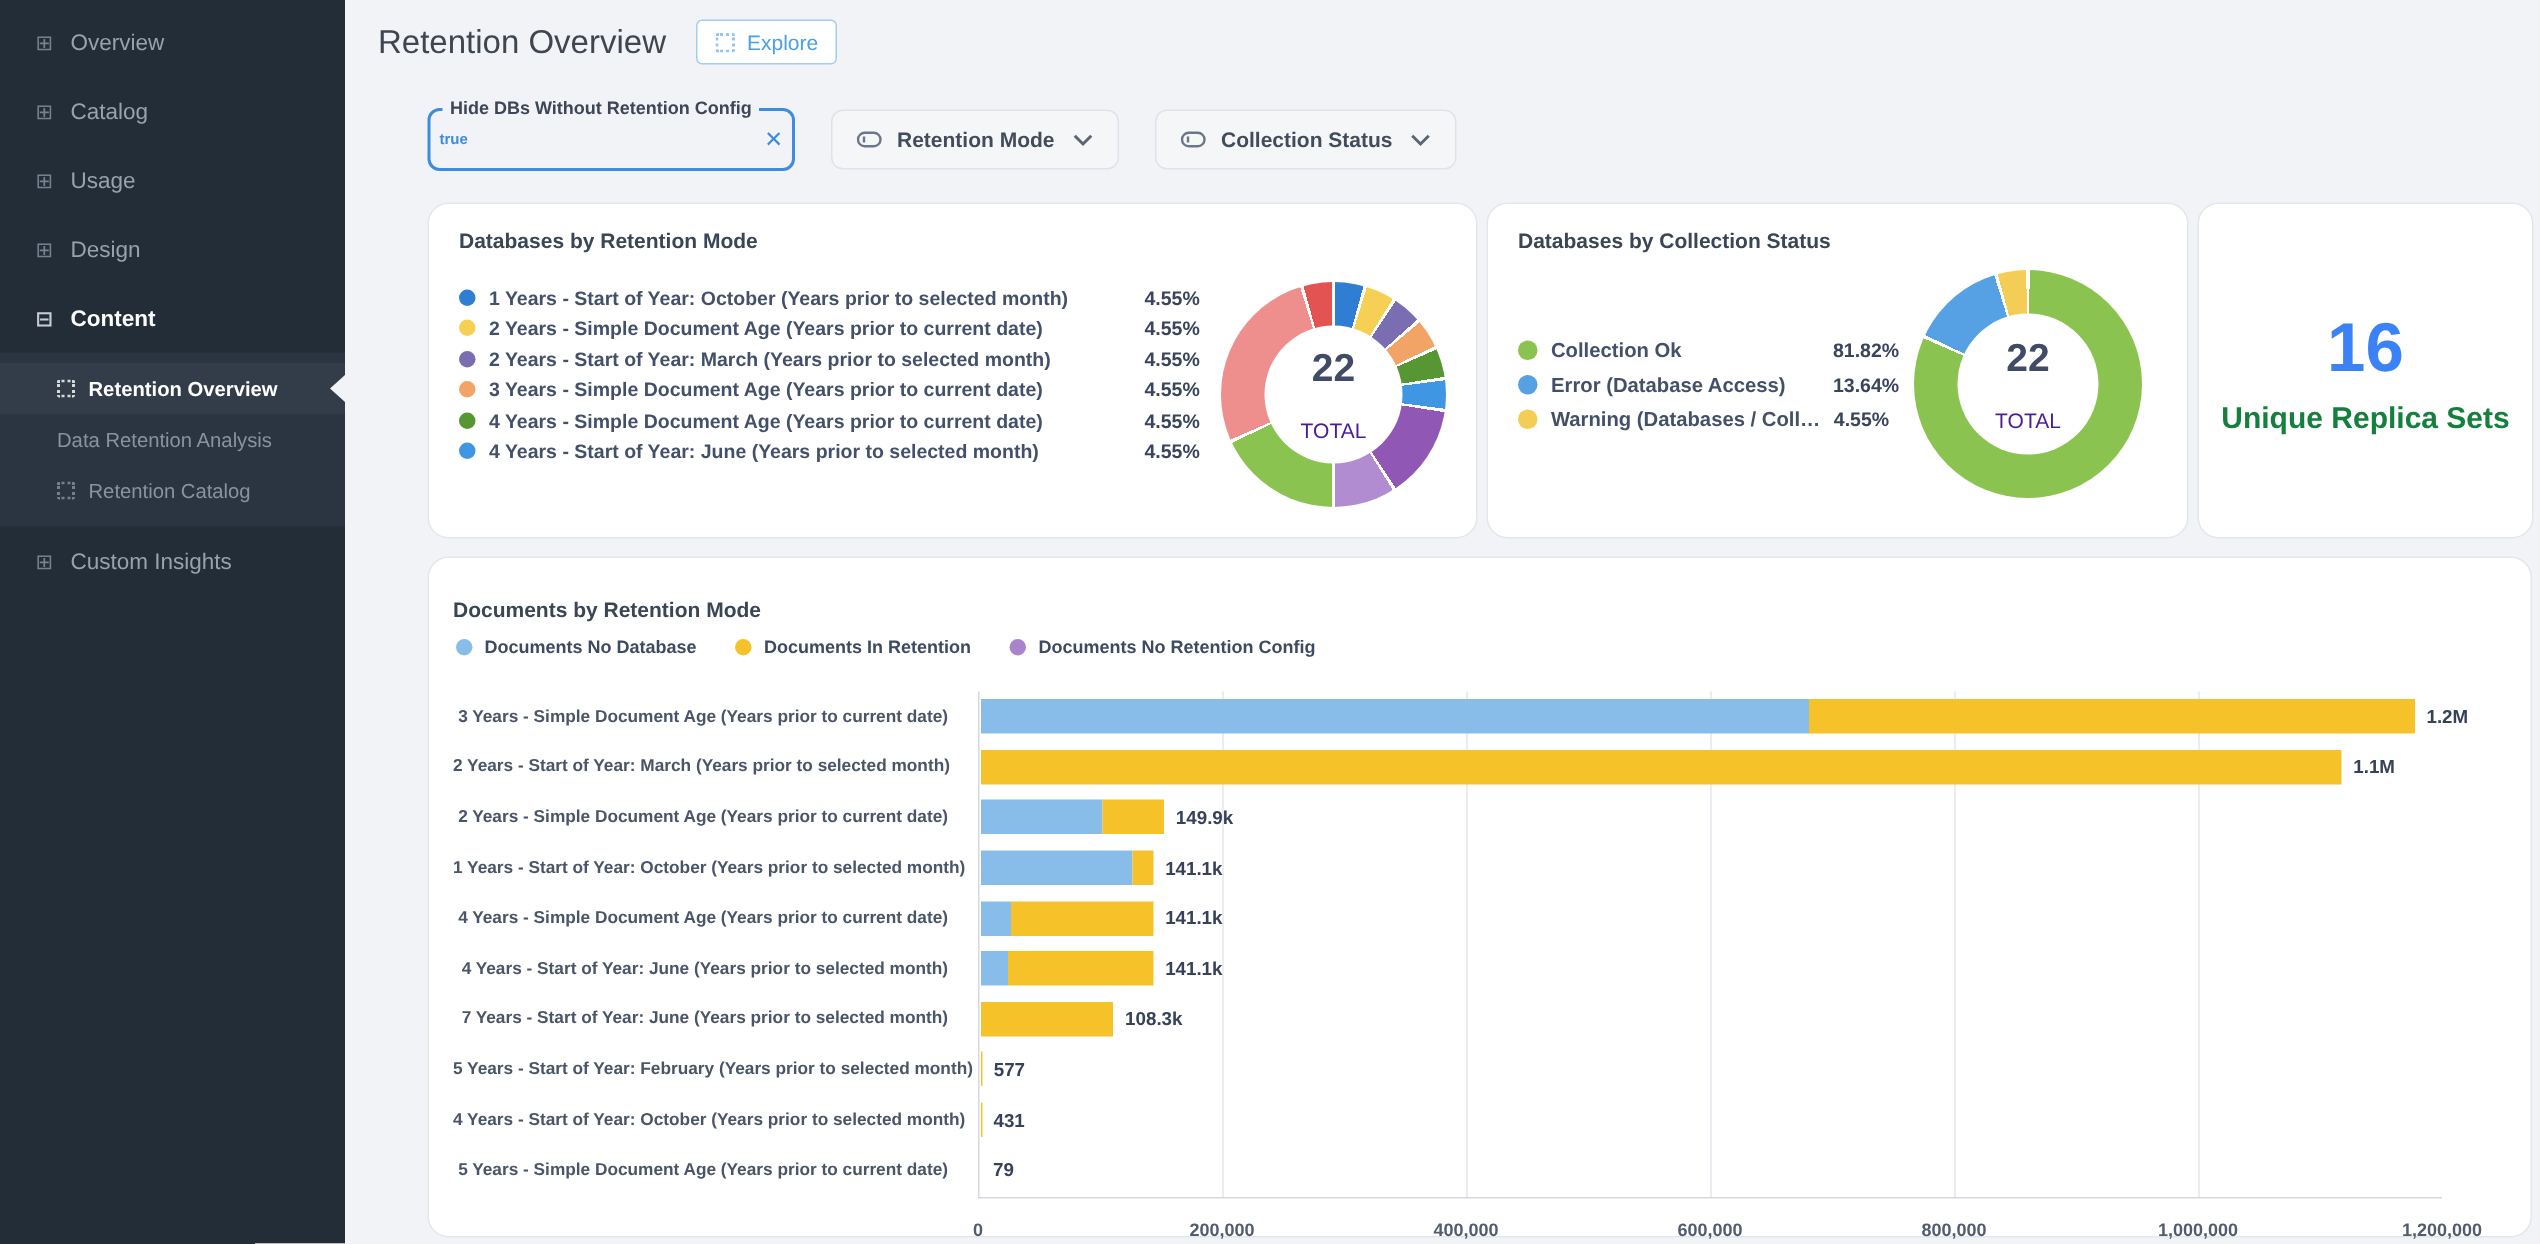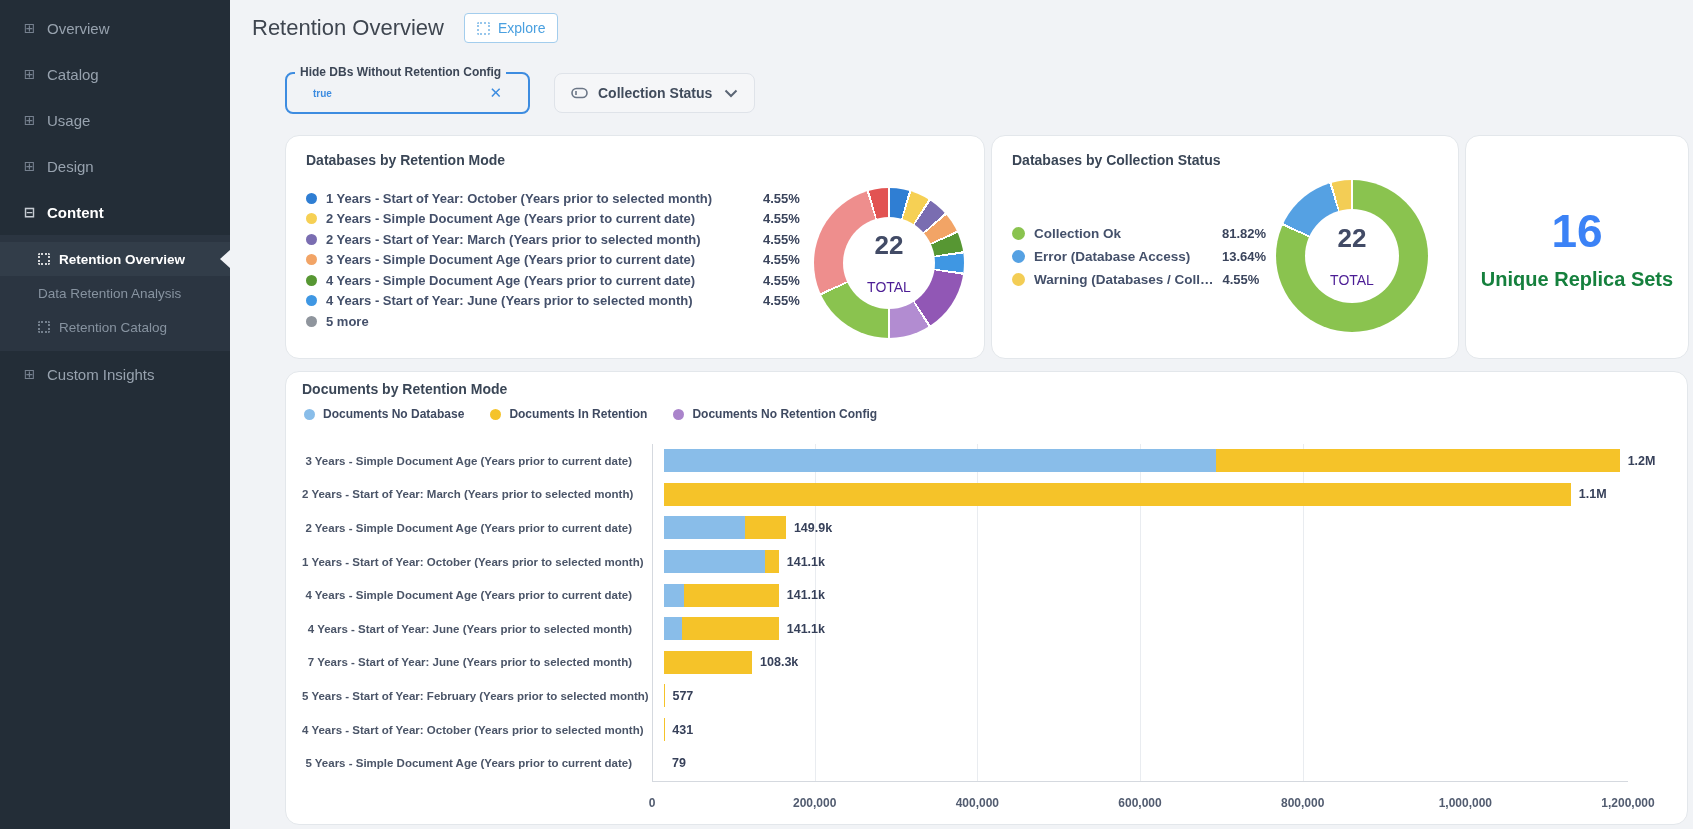--- a/index.html
+++ b/index.html
@@ -27,21 +27,21 @@
   .main{position:absolute;left:230px;top:0;right:0;bottom:0}
   .header{position:absolute;left:22px;top:13px;display:flex;align-items:center;gap:20px}
   .page-title{font-size:22px;font-weight:400;color:#3f4650}
   .explore-btn{display:flex;align-items:center;gap:8px;height:30px;padding:0 12px;background:#fff;
     border:1px solid #a3cded;border-radius:4px;color:#4aa0e0;font-size:14px;cursor:pointer}
   .explore-btn .dash-icon{border-color:#7db9e8;color:#7db9e8;width:13px;height:13px}
 
   
   .filters{position:absolute;left:55px;top:72px;display:flex;align-items:center;gap:24px}
   .filter-box{position:relative;width:245px;height:42px;border:2px solid #3d8ce0;border-radius:8px;
-    display:flex;align-items:center;padding:0 26px;cursor:text}
+    display:flex;align-items:center;padding:0 6px;cursor:text}
   .filter-box-label{position:absolute;top:-9px;left:8px;background:#f1f3f6;padding:0 5px;
     font-size:12px;font-weight:bold;color:#3c4656;white-space:nowrap}
   .filter-value{color:#3d8ce0;font-weight:bold;font-size:10px;flex:1}
   .filter-clear{color:#3d8ce0;font-size:15px;cursor:pointer}
   .dropdown{display:flex;align-items:center;gap:10px;height:40px;padding:0 16px;background:#f5f6f8;
     border:1px solid #dfe3e9;border-radius:8px;font-size:14px;font-weight:bold;color:#414c5c;cursor:pointer}
   .tag-icon{flex:none}
   .chev{flex:none;margin-left:2px}
 
   
@@ -71,32 +71,32 @@
   .c2-body{display:flex;align-items:center;margin-top:4px;height:168px}
   .legend2{width:258px}
   .legend2 .lrow{height:23px}
   .legend2 .ldot{width:13px;height:13px}
   .legend2 .llabel{font-size:13.5px}
 
   .big-num{font-size:46px;font-weight:bold;color:#3b82f6}
   .big-label{font-size:20px;font-weight:bold;color:#15803d}
 
   
-  .docs-card{position:absolute;left:55px;top:371px;width:1403px;height:454px;padding:9px 16px}
+  .docs-card{position:absolute;left:55px;top:371px;width:1403px;height:454px;padding:26px 16px}
   .legend-h{display:flex;gap:26px;margin-top:9px;margin-left:2px}
   .legend-h .lrow{height:16px;gap:8px}
   .legend-h .llabel{font-size:12px;color:#3f4a61}
   .plot{position:relative;margin-top:22px}
   .gridlines{position:absolute;left:350px;top:0;width:976px;height:338px;
     border-left:1px solid #d5d9df;border-bottom:1px solid #d5d9df;
     background:repeating-linear-gradient(to right,transparent 0 161.7px,#e9ecf0 161.7px 162.7px)}
   .brow{position:relative;display:flex;align-items:center;height:33.6px}
   .blabel{width:340px;padding-right:10px;text-align:right;font-size:11.5px;font-weight:bold;
     color:#4b5568;white-space:nowrap;flex:none}
-  .bbar{display:flex;align-items:center;height:23px;margin-left:22px;cursor:pointer}
+  .bbar{display:flex;align-items:center;height:23px;margin-left:12px;cursor:pointer}
   .seg{height:100%;flex:none}
   .bval{margin-left:8px;font-size:12.5px;font-weight:bold;color:#37415a;white-space:nowrap}
   .axisrow{position:relative;margin-left:350px;width:976px;height:26px;margin-top:8px}
   .tick{position:absolute;top:8px;transform:translateX(-50%);font-size:12px;font-weight:bold;
     color:#525c70;white-space:nowrap}
 </style>
 </head>
 <body>
 
 <div class="app">
@@ -158,20 +158,30 @@
       <div class="filter-box">
         <span class="filter-box-label">Hide DBs Without Retention Config</span>
         <span class="filter-value">true</span>
         <span class="filter-clear">✕</span>
       </div>
       <button class="dropdown">
         <svg class="tag-icon" width="17" height="12" viewBox="0 0 17 12">
           <rect x="1" y="1.5" width="15" height="9" rx="4.5" fill="none" stroke="#6b7686" stroke-width="1.6"></rect>
           <line x1="5" y1="4" x2="5" y2="8" stroke="#6b7686" stroke-width="1.6"></line>
         </svg>
+        <span>Retention Mode</span>
+        <svg class="chev" width="14" height="9" viewBox="0 0 14 9">
+          <polyline points="1.5,1.5 7,7 12.5,1.5" fill="none" stroke="#5b6675" stroke-width="2"></polyline>
+        </svg>
+      </button>
+      <button class="dropdown">
+        <svg class="tag-icon" width="17" height="12" viewBox="0 0 17 12">
+          <rect x="1" y="1.5" width="15" height="9" rx="4.5" fill="none" stroke="#6b7686" stroke-width="1.6"></rect>
+          <line x1="5" y1="4" x2="5" y2="8" stroke="#6b7686" stroke-width="1.6"></line>
+        </svg>
         <span>Collection Status</span>
         <svg class="chev" width="14" height="9" viewBox="0 0 14 9">
           <polyline points="1.5,1.5 7,7 12.5,1.5" fill="none" stroke="#5b6675" stroke-width="2"></polyline>
         </svg>
       </button>
     </div>
 
     <div class="cards-row">
 
       <section class="card card1">
@@ -200,24 +210,20 @@
               </div>
               <div class="lrow">
                 <span class="ldot" style="background: rgb(87, 151, 51);"></span>
                 <span class="llabel">4 Years - Simple Document Age (Years prior to current date)</span>
                 <span class="lpct">4.55%</span>
               </div>
               <div class="lrow">
                 <span class="ldot" style="background: rgb(63, 151, 227);"></span>
                 <span class="llabel">4 Years - Start of Year: June (Years prior to selected month)</span>
                 <span class="lpct">4.55%</span>
-              </div>
-              <div class="lrow">
-                <span class="ldot" style="background: rgb(143, 149, 157);"></span>
-                <span class="llabel">5 more</span>
               </div>
             </div>
           <div class="donut donut1" id="donut-retention" style="background: conic-gradient(rgb(255, 255, 255) 0deg, rgb(255, 255, 255) 0.9deg, rgb(47, 126, 211) 0.9deg, rgb(47, 126, 211) 15.4636deg, rgb(255, 255, 255) 15.4636deg, rgb(255, 255, 255) 16.3636deg, rgb(255, 255, 255) 16.3636deg, rgb(255, 255, 255) 17.2636deg, rgb(246, 208, 84) 17.2636deg, rgb(246, 208, 84) 31.8273deg, rgb(255, 255, 255) 31.8273deg, rgb(255, 255, 255) 32.7273deg, rgb(255, 255, 255) 32.7273deg, rgb(255, 255, 255) 33.6273deg, rgb(122, 109, 177) 33.6273deg, rgb(122, 109, 177) 48.1909deg, rgb(255, 255, 255) 48.1909deg, rgb(255, 255, 255) 49.0909deg, rgb(255, 255, 255) 49.0909deg, rgb(255, 255, 255) 49.9909deg, rgb(242, 164, 102) 49.9909deg, rgb(242, 164, 102) 64.5545deg, rgb(255, 255, 255) 64.5545deg, rgb(255, 255, 255) 65.4545deg, rgb(255, 255, 255) 65.4545deg, rgb(255, 255, 255) 66.3545deg, rgb(87, 151, 51) 66.3545deg, rgb(87, 151, 51) 80.9182deg, rgb(255, 255, 255) 80.9182deg, rgb(255, 255, 255) 81.8182deg, rgb(255, 255, 255) 81.8182deg, rgb(255, 255, 255) 82.7182deg, rgb(63, 151, 227) 82.7182deg, rgb(63, 151, 227) 97.2818deg, rgb(255, 255, 255) 97.2818deg, rgb(255, 255, 255) 98.1818deg, rgb(255, 255, 255) 98.1818deg, rgb(255, 255, 255) 99.0818deg, rgb(145, 87, 181) 99.0818deg, rgb(145, 87, 181) 146.373deg, rgb(255, 255, 255) 146.373deg, rgb(255, 255, 255) 147.273deg, rgb(255, 255, 255) 147.273deg, rgb(255, 255, 255) 148.173deg, rgb(178, 140, 209) 148.173deg, rgb(178, 140, 209) 179.1deg, rgb(255, 255, 255) 179.1deg, rgb(255, 255, 255) 180deg, rgb(255, 255, 255) 180deg, rgb(255, 255, 255) 180.9deg, rgb(138, 195, 79) 180.9deg, rgb(138, 195, 79) 244.555deg, rgb(255, 255, 255) 244.555deg, rgb(255, 255, 255) 245.455deg, rgb(255, 255, 255) 245.455deg, rgb(255, 255, 255) 246.355deg, rgb(238, 142, 141) 246.355deg, rgb(238, 142, 141) 342.736deg, rgb(255, 255, 255) 342.736deg, rgb(255, 255, 255) 343.636deg, rgb(255, 255, 255) 343.636deg, rgb(255, 255, 255) 344.536deg, rgb(226, 83, 82) 344.536deg, rgb(226, 83, 82) 359.1deg, rgb(255, 255, 255) 359.1deg, rgb(255, 255, 255) 360deg);">
             <div class="hole">
               <span class="total-num">22</span>
               <span class="total-label">TOTAL</span>
             </div>
           </div>
         </div>
       </section>

